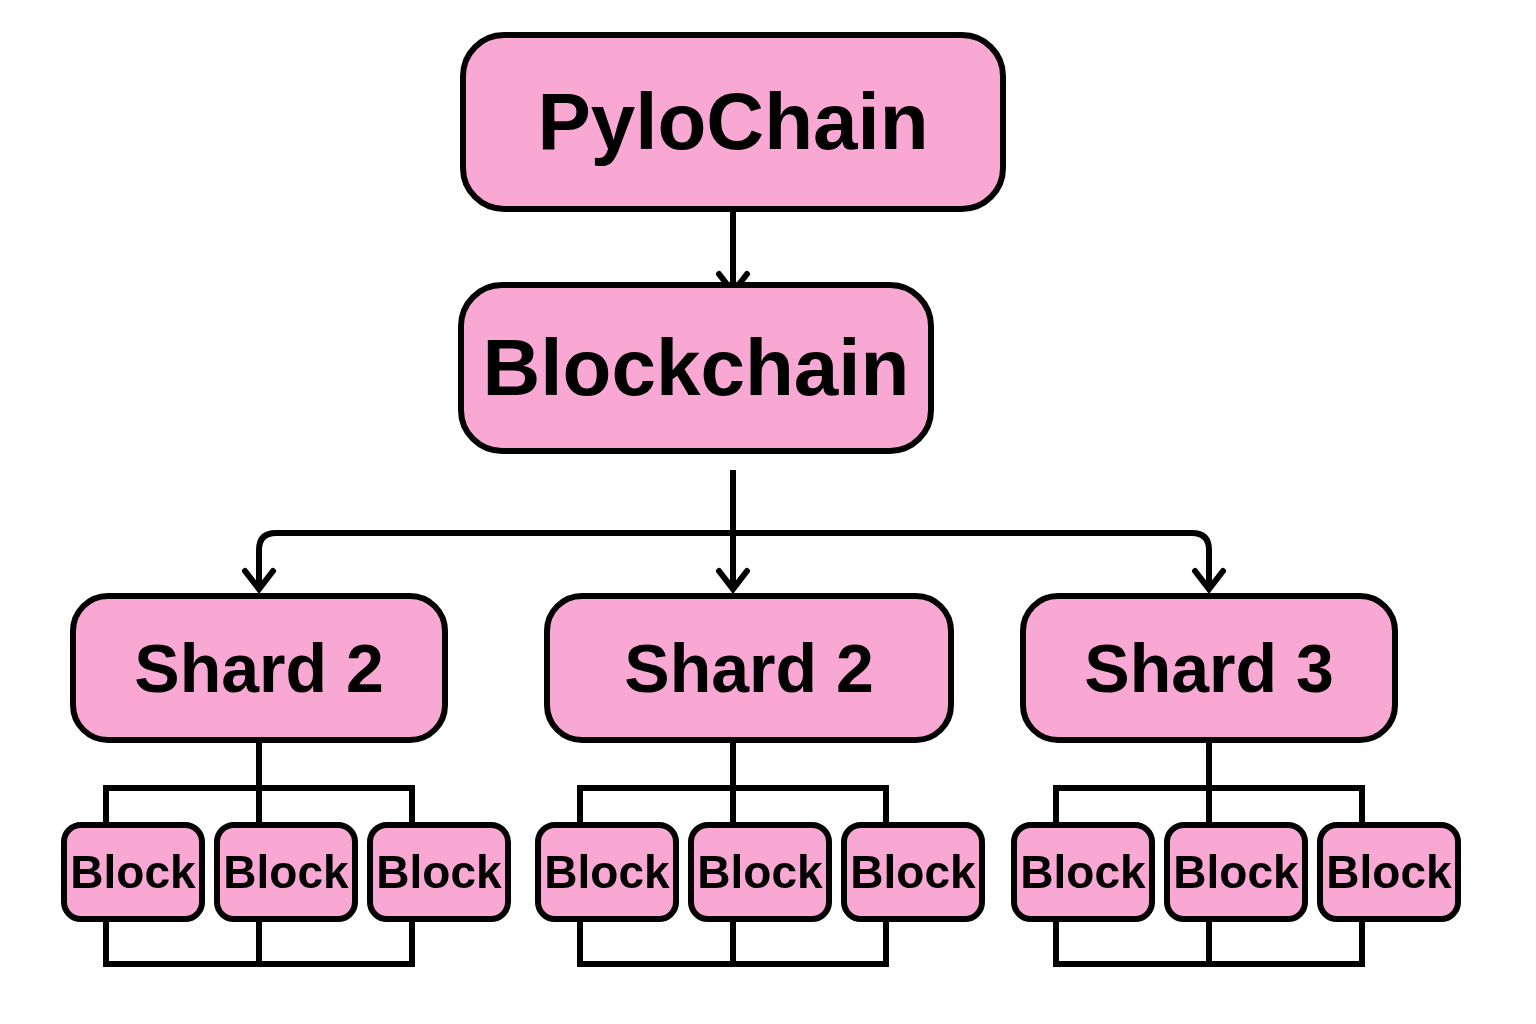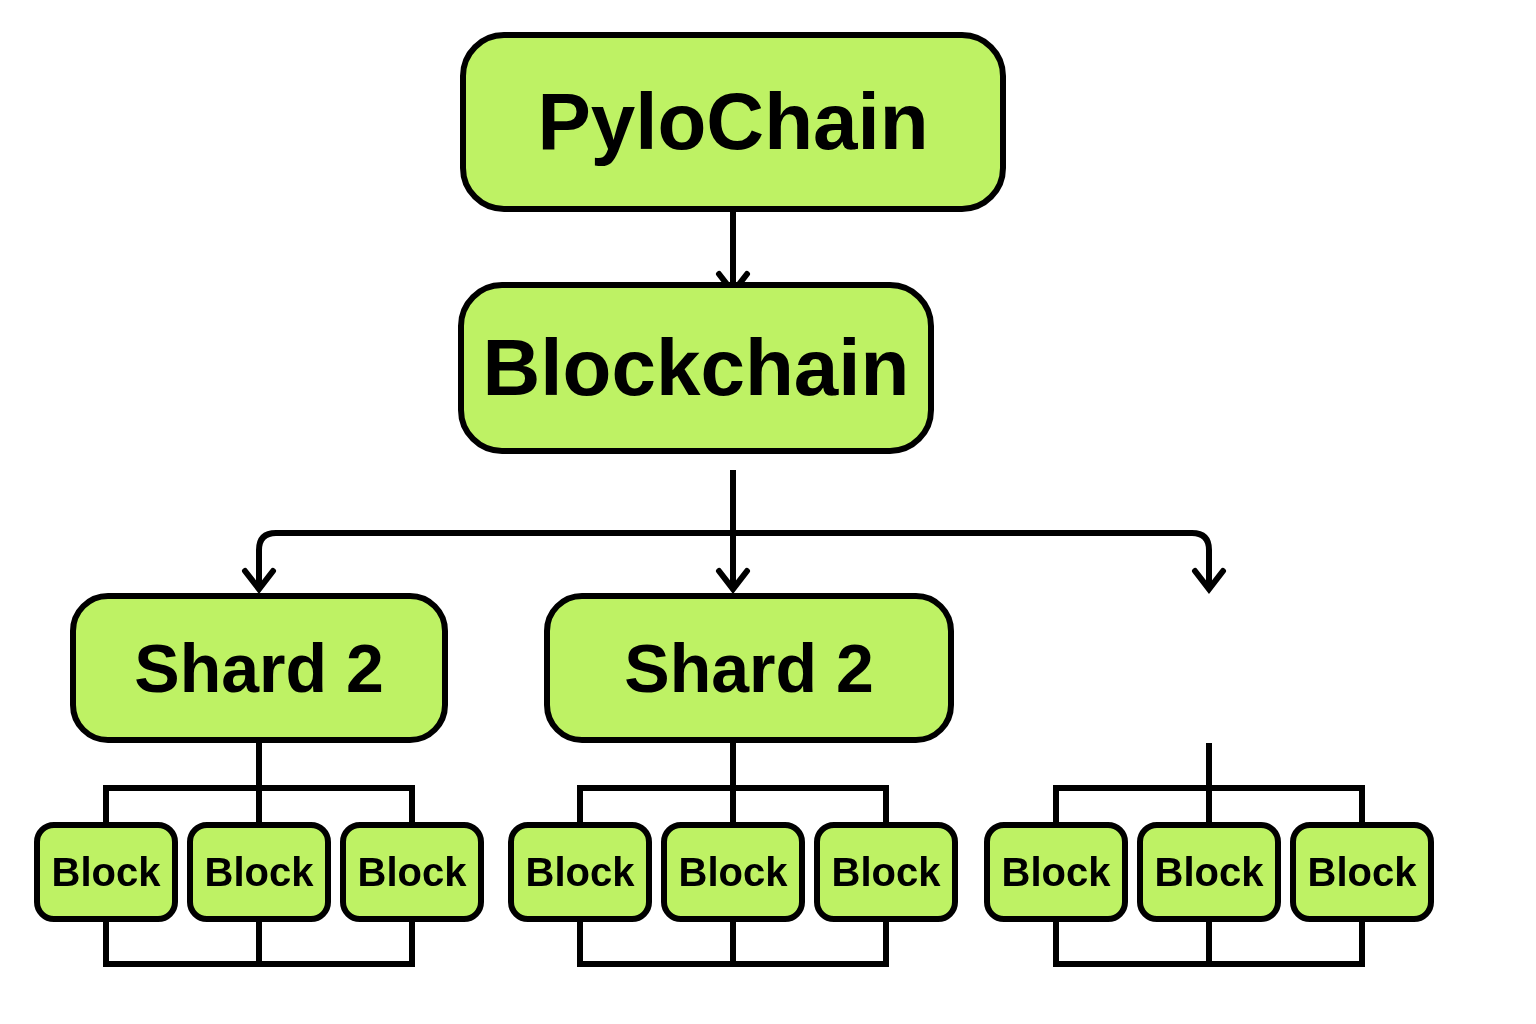--- a/index.html
+++ b/index.html
@@ -28,40 +28,41 @@
     stroke: #000000;
     stroke-width: 6;
     stroke-linejoin: miter;
   }
   svg.wires polyline.head {
     stroke-linecap: round;
   }
   .node {
     position: absolute;
     box-sizing: border-box;
-    background: #bef264;
+    background: #f9a8d4;
     border: 6px solid #000000;
     display: flex;
     align-items: center;
     justify-content: center;
     color: #000000;
     font-weight: 700;
     white-space: nowrap;
   }
   .node.big {
     border-radius: 44px;
     font-size: 80px;
   }
   .node.shard {
     border-radius: 38px;
     font-size: 68px;
   }
   .node.block {
     border-radius: 20px;
-    font-size: 40px;
+    font-size: 46px;
+    margin-left: 27px;
   }
   
   #n-root       { left: 460px; top:  32px; width: 546px; height: 180px; }
   #n-chain      { left: 458px; top: 282px; width: 476px; height: 172px; }
   
   #n-shard1     { left:  70px; top: 593px; width: 378px; height: 150px; }
   #n-shard2     { left: 544px; top: 593px; width: 410px; height: 150px; }
   #n-shard3     { left: 1020px; top: 593px; width: 378px; height: 150px; }
   
   .block { top: 822px; width: 144px; height: 100px; }
@@ -117,20 +118,23 @@
   <div id="n-chain" class="node big">
     <span>Blockchain</span>
   </div>
 
   <div id="n-shard1" class="node shard">
     <span>Shard 2</span>
   </div>
   <div id="n-shard2" class="node shard">
     <span>Shard 2</span>
   </div>
+  <div id="n-shard3" class="node shard">
+    <span>Shard 3</span>
+  </div>
 
   <div id="b-1-0" class="node block">
     <span>Block</span>
   </div>
   <div id="b-1-1" class="node block">
     <span>Block</span>
   </div>
   <div id="b-1-2" class="node block">
     <span>Block</span>
   </div>

